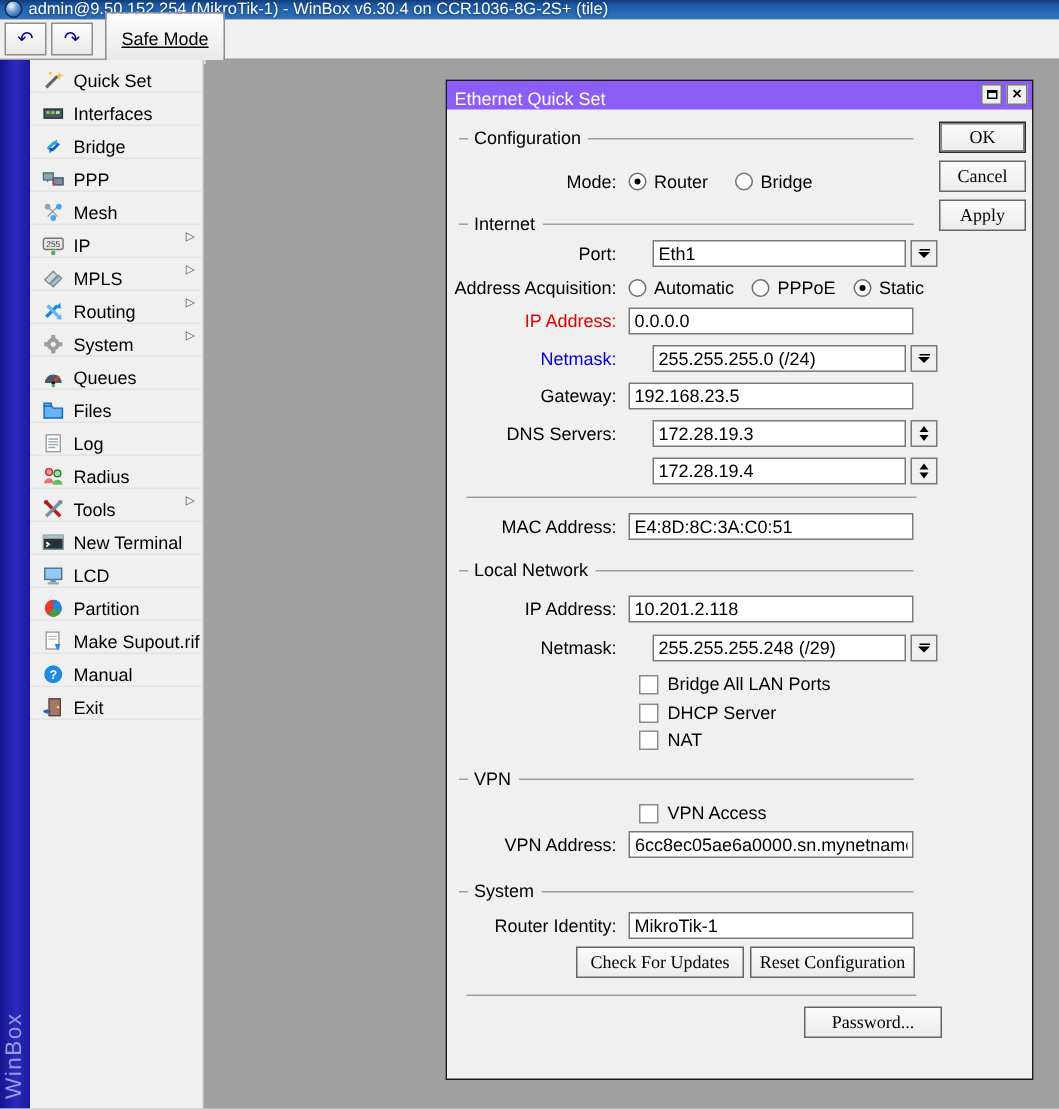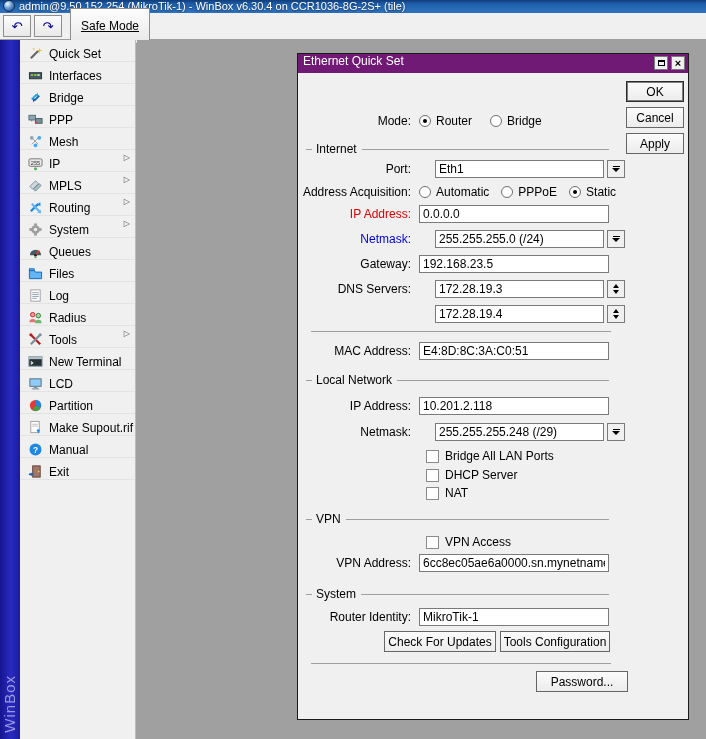--- a/index.html
+++ b/index.html
@@ -36,22 +36,22 @@
     border-right:1px solid #bdbdbd; }
   .sitem { height:22px; display:flex; align-items:flex-end; padding-left:7px; position:relative;
     border-bottom:1px solid #e3e3e3; cursor:default; }
   .sicon { width:16px; height:16px; flex:0 0 auto; margin-right:6px; display:flex; align-items:center; justify-content:center; }
   .slabel { font-size:12px; white-space:nowrap; }
   .sub { position:absolute; right:5px; top:3px; color:#555; font-size:8px; }
 
   
   .dialog { position:absolute; left:297px; top:53px; width:392px; height:667px;
     background:#f0f0f0; border:1px solid #1a1a1a; }
-  .dtitle { position:absolute; left:0; top:0; right:0; height:19px; background:#701a75;
-    color:#fff; font-size:12px; display:flex; align-items:flex-start; padding-left:5px; }
+  .dtitle { position:absolute; left:0; top:0; right:0; height:19px; background:#8b5cf6;
+    color:#fff; font-size:12px; display:flex; align-items:flex-end; padding-left:5px; }
   .dbtn-sys { position:absolute; top:2px; width:14px; height:14px; background:#f0f0f0;
     border:1px solid #7a7a7a; display:flex; align-items:center; justify-content:center; padding:0; cursor:default; }
   .dbtn-max { right:20px; }
   .dbtn-close { right:3px; font-weight:bold; font-size:11px; line-height:1; }
   .maxbox { width:7px; height:6px; border:1px solid #000; border-top-width:2px; }
 
   .legend { position:absolute; left:8px; right:79px; display:flex; align-items:center; font-size:12px; color:#000; }
   .legend::before { content:""; width:6px; border-top:1px solid #9f9f9f; margin-right:4px; }
   .legend::after { content:""; flex:1; border-top:1px solid #9f9f9f; margin-left:5px; }
 
@@ -76,21 +76,21 @@
   .radio.checked::after { content:""; position:absolute; left:3px; top:3px; width:4px; height:4px;
     border-radius:50%; background:#000; }
   .rlabel { margin-right:18px; font-size:12px; }
   .checkbox { width:13px; height:13px; background:#fff; border:1px solid #8a8a8a; display:inline-block;
     margin-right:6px; flex:0 0 auto; }
   .cbrow { position:absolute; left:128px; height:16px; display:flex; align-items:center; }
 
   .sep { position:absolute; left:13px; width:300px; border-top:1px solid #9f9f9f; }
 
   .pbtn { background:linear-gradient(#fbfbfb,#ececec); border:1px solid #666; font-size:12px;
-    font-family:Liberation Sans, sans-serif; height:21px; cursor:default; position:absolute; }
+    font-family:Liberation Serif, serif; height:21px; cursor:default; position:absolute; }
   .pbtn.default { border-color:#2b2b2b; box-shadow:inset 0 0 0 1px #7d7d7d; }
   .side-ok { left:328px; top:27px; width:58px; }
   .side-cancel { left:328px; top:53px; width:58px; }
   .side-apply { left:328px; top:79px; width:58px; }
   .cfu { left:86px; top:577px; width:112px; }
   .rcfg { left:202px; top:577px; width:110px; }
   .pwd { left:238px; top:617px; width:92px; }
 </style>
 </head>
 <body>
@@ -366,20 +366,23 @@
       <span class="maxbox"></span>
     </button>
   <button class="dbtn-sys dbtn-close">
       <span>×</span>
     </button>
 
   <button class="pbtn side-ok default">OK</button>
   <button class="pbtn side-cancel">Cancel</button>
   <button class="pbtn side-apply">Apply</button>
 
+  <div class="legend" style="top:31px">
+    <span>Configuration</span>
+  </div>
   <div class="row" style="top:57px">
     <label class="flabel">Mode:</label>
     <span class="radio checked"></span>
     <span class="rlabel">Router</span>
     <span class="radio"></span>
     <span class="rlabel">Bridge</span>
   </div>
 
   <div class="legend" style="top:88px">
     <span>Internet</span>
@@ -516,19 +519,19 @@
   <div class="legend" style="top:533px">
     <span>System</span>
   </div>
 
   <div class="row" style="top:553px">
     <label class="flabel">Router Identity:</label>
     <input class="fin" value="MikroTik-1" style="">
   </div>
 
   <button class="pbtn cfu">Check For Updates</button>
-  <button class="pbtn rcfg">Tools Configuration</button>
+  <button class="pbtn rcfg">Reset Configuration</button>
 
   <div class="sep" style="top:609px"></div>
 
   <button class="pbtn pwd">Password...</button>
 
 </div>
 
 </body></html>

